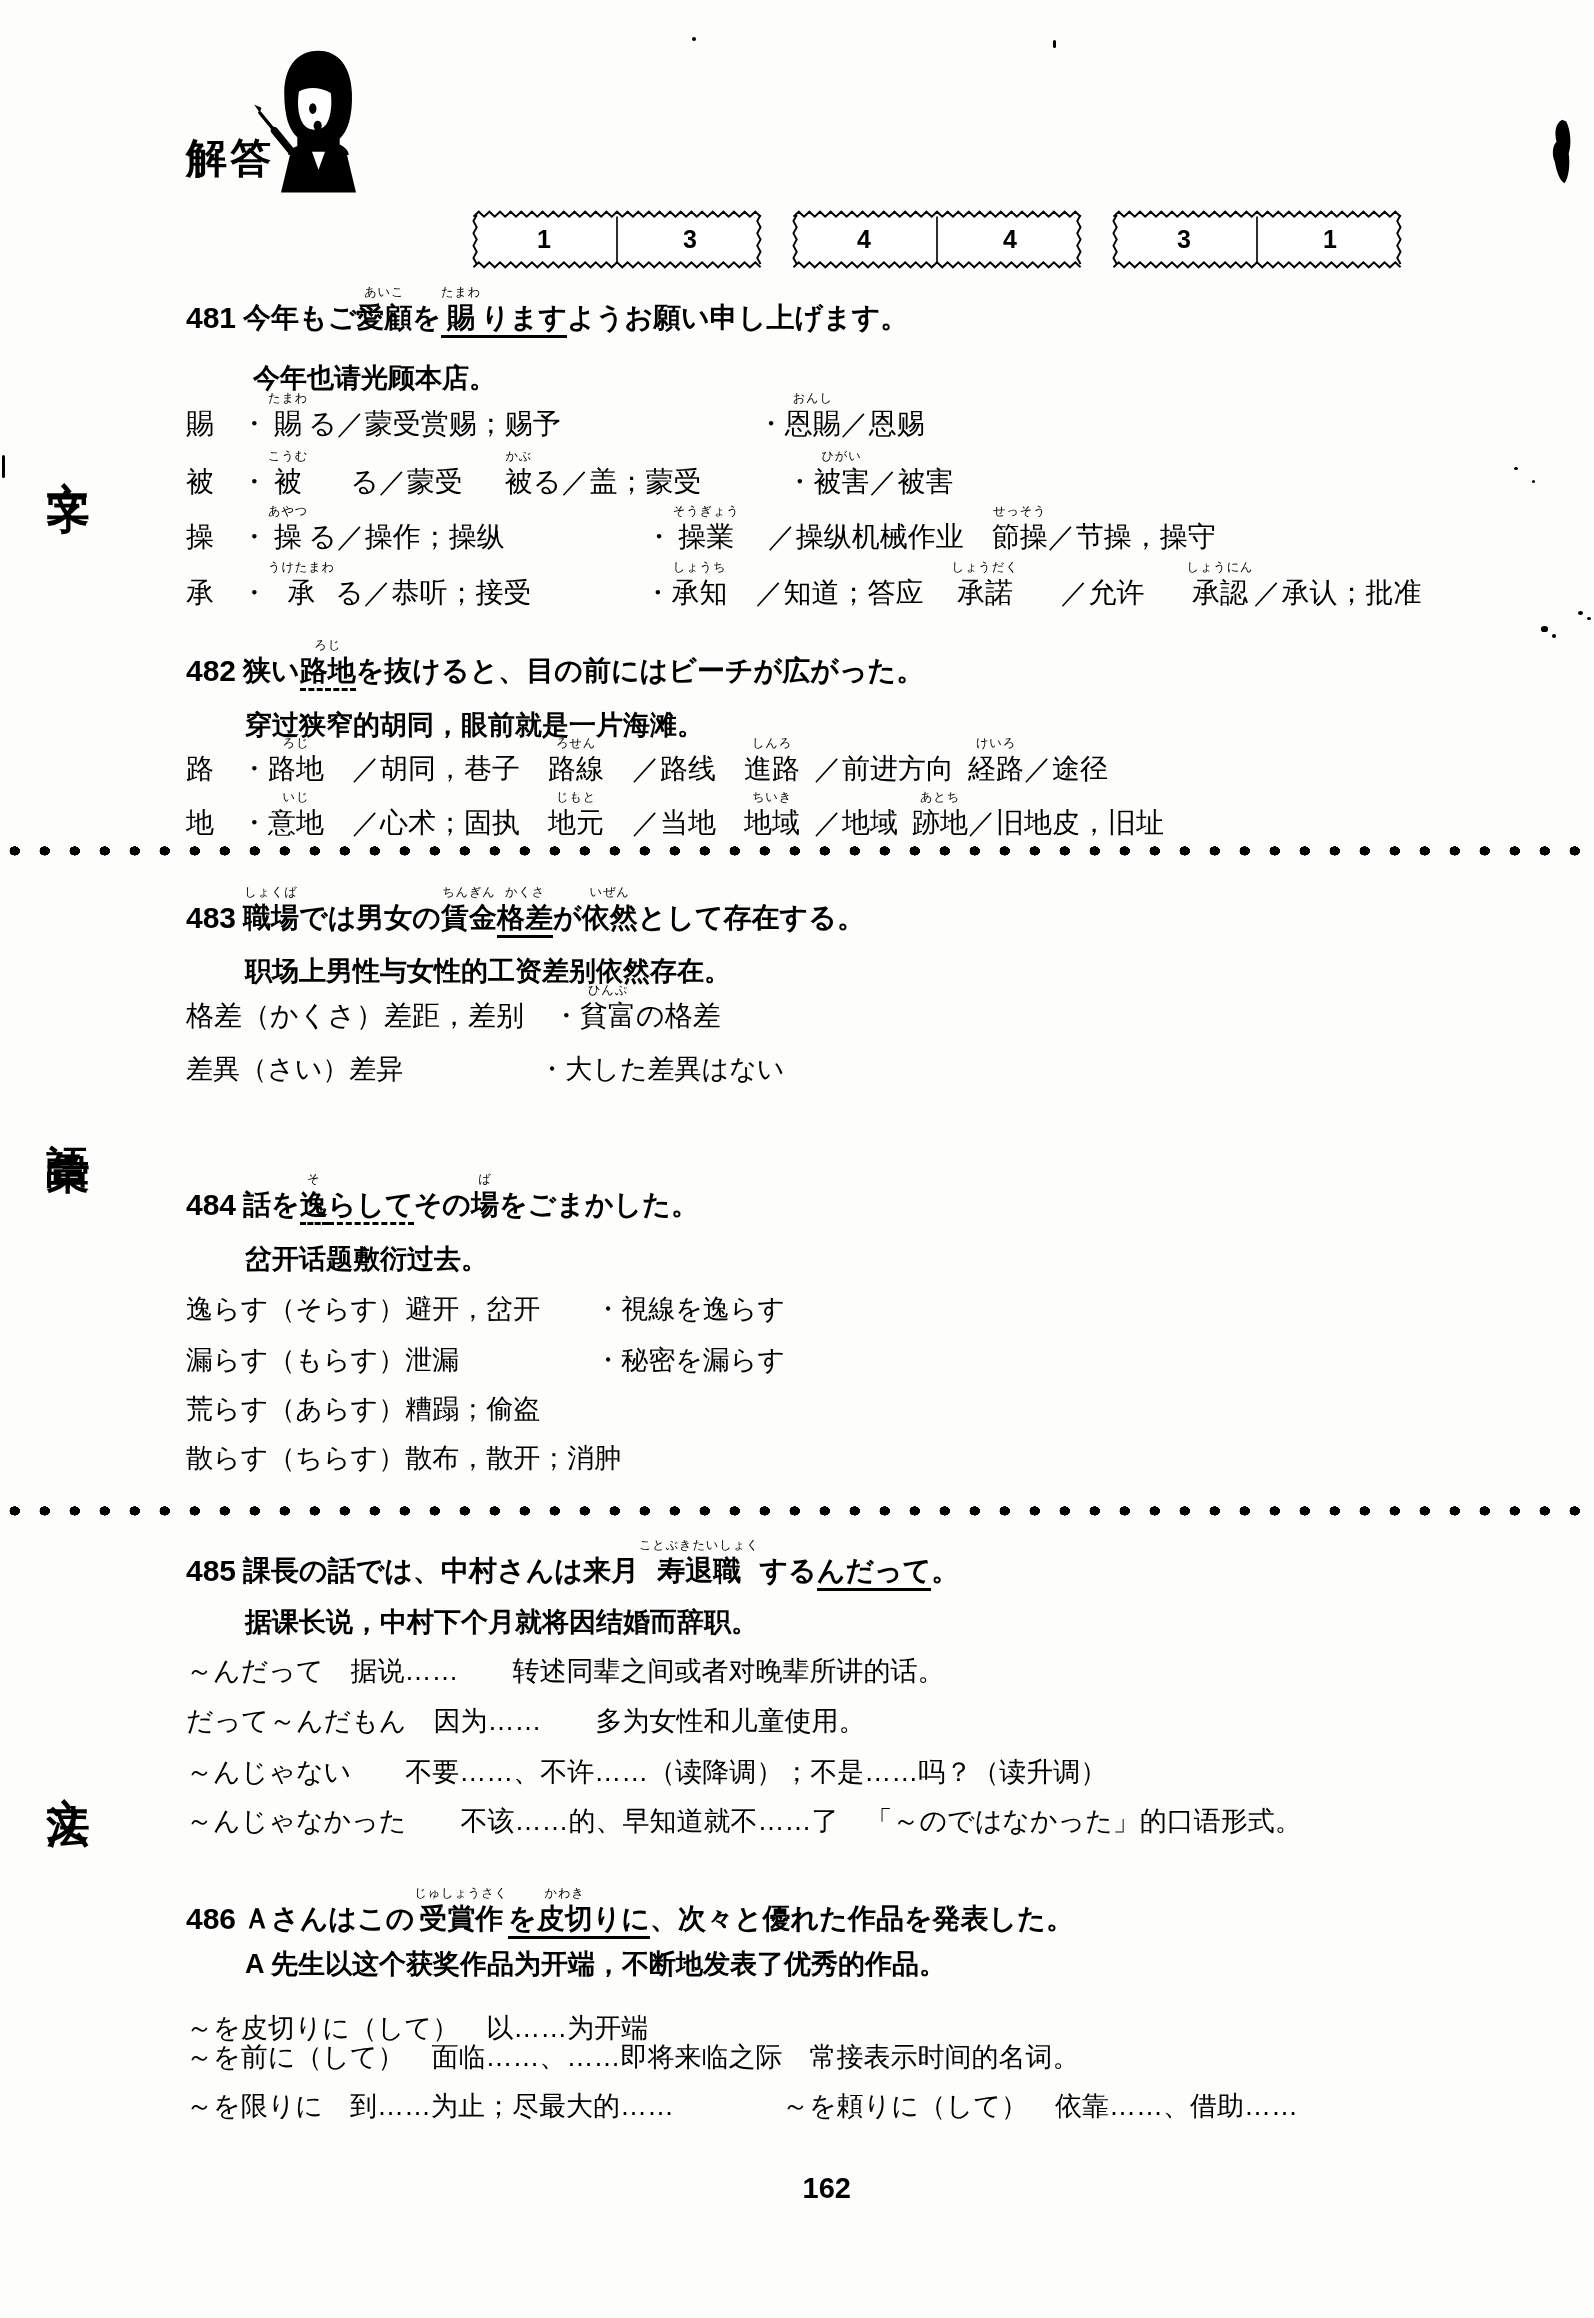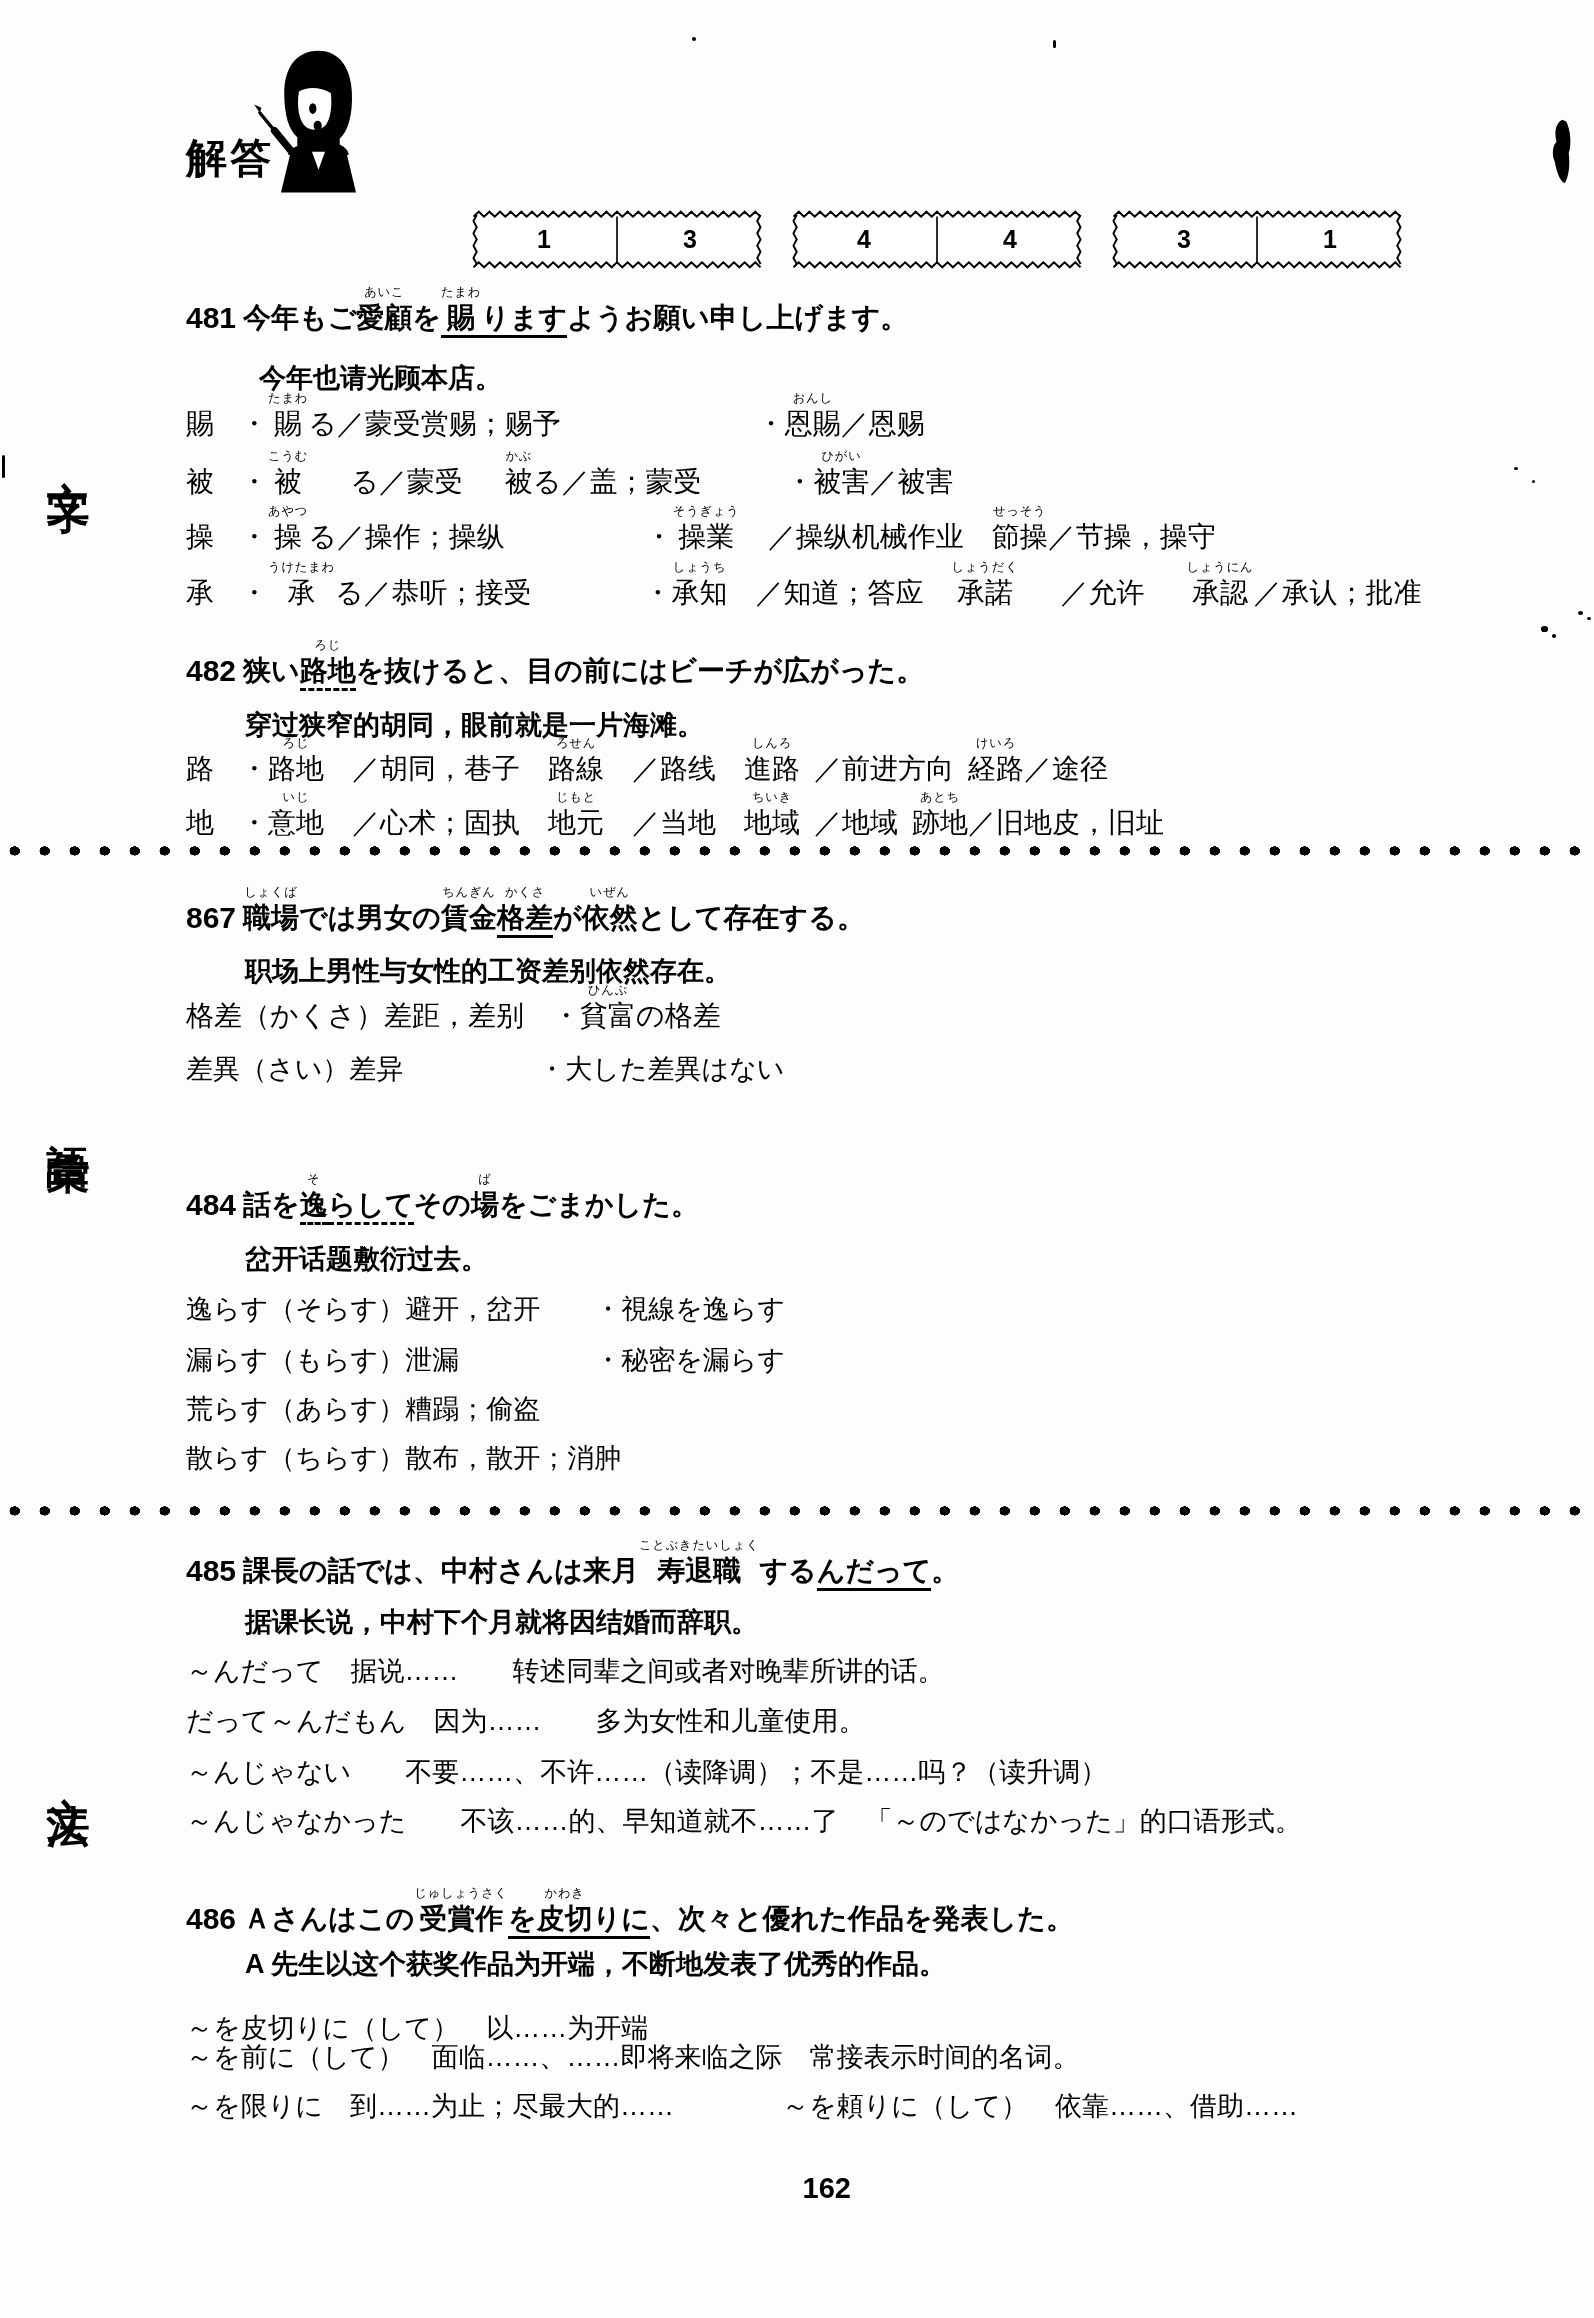--- a/index.html
+++ b/index.html
@@ -82,41 +82,41 @@
       <path class="zz" transform="translate(3,7)" d="M4,0 L0,7.5 L4,15.0 L0,22.5 L4,30.0 L0,37.5 L4,45.0 L0,52.5 L4,60.0"></path>
       <path class="zz" transform="translate(350,7)" d="M4,0 L0,7.5 L4,15.0 L0,22.5 L4,30.0 L0,37.5 L4,45.0 L0,52.5 L4,60.0"></path>
       <line class="zl" x1="178.5" y1="9" x2="178.5" y2="65"></line>
     </svg>
     <span class="ansnum" style="left:0;">3</span>
     <span class="ansnum" style="left:50%;">1</span>
   </div>
 
   <div class="qnum" style="left:186px;top:301px;">481</div>
   <div class="rline sentence" style="left:243px;top:283px;"><span class="seg"><span class="rt" style="visibility: hidden;">&nbsp;</span><span class="bt">今年もご</span></span><span class="seg"><span class="rt">あいこ</span><span class="bt">愛顧</span></span><span class="seg"><span class="rt" style="visibility: hidden;">&nbsp;</span><span class="bt">を</span></span><span class="seg"><span class="rt">たまわ</span><span class="bt u-solid">賜</span></span><span class="seg"><span class="rt" style="visibility: hidden;">&nbsp;</span><span class="bt u-solid">ります</span></span><span class="seg"><span class="rt" style="visibility: hidden;">&nbsp;</span><span class="bt">ようお願い申し上げます。</span></span></div>
-  <div class="cn" style="left:259px;top:361px;text-align:right;">今年也请光顾本店。</div>
+  <div class="cn" style="left:253px;top:361px;text-align:right;">今年也请光顾本店。</div>
   <div class="head" style="left:186px;top:407px;">賜</div>
   <div class="rline" style="left:240px;top:389px;"><span class="seg"><span class="rt" style="visibility: hidden;">&nbsp;</span><span class="bt">・</span></span><span class="seg"><span class="rt">たまわ</span><span class="bt">賜</span></span><span class="seg"><span class="rt" style="visibility: hidden;">&nbsp;</span><span class="bt">る／蒙受赏赐；赐予　　　　　　　・</span></span><span class="seg"><span class="rt">おんし</span><span class="bt">恩賜</span></span><span class="seg"><span class="rt" style="visibility: hidden;">&nbsp;</span><span class="bt">／恩赐</span></span></div>
   <div class="head" style="left:186px;top:465px;">被</div>
   <div class="rline" style="left:240px;top:447px;"><span class="seg"><span class="rt" style="visibility: hidden;">&nbsp;</span><span class="bt">・</span></span><span class="seg"><span class="rt">こうむ</span><span class="bt">被</span></span><span class="seg"><span class="rt" style="visibility: hidden;">&nbsp;</span><span class="bt">る／蒙受　　　</span></span><span class="seg"><span class="rt">かぶ</span><span class="bt">被</span></span><span class="seg"><span class="rt" style="visibility: hidden;">&nbsp;</span><span class="bt">る／盖；蒙受　　　・</span></span><span class="seg"><span class="rt">ひがい</span><span class="bt">被害</span></span><span class="seg"><span class="rt" style="visibility: hidden;">&nbsp;</span><span class="bt">／被害</span></span></div>
   <div class="head" style="left:186px;top:520px;">操</div>
   <div class="rline" style="left:240px;top:502px;"><span class="seg"><span class="rt" style="visibility: hidden;">&nbsp;</span><span class="bt">・</span></span><span class="seg"><span class="rt">あやつ</span><span class="bt">操</span></span><span class="seg"><span class="rt" style="visibility: hidden;">&nbsp;</span><span class="bt">る／操作；操纵　　　　　・</span></span><span class="seg"><span class="rt">そうぎょう</span><span class="bt">操業</span></span><span class="seg"><span class="rt" style="visibility: hidden;">&nbsp;</span><span class="bt">／操纵机械作业　　</span></span><span class="seg"><span class="rt">せっそう</span><span class="bt">節操</span></span><span class="seg"><span class="rt" style="visibility: hidden;">&nbsp;</span><span class="bt">／节操，操守</span></span></div>
   <div class="head" style="left:186px;top:576px;">承</div>
   <div class="rline" style="left:240px;top:558px;"><span class="seg"><span class="rt" style="visibility: hidden;">&nbsp;</span><span class="bt">・</span></span><span class="seg"><span class="rt">うけたまわ</span><span class="bt">承</span></span><span class="seg"><span class="rt" style="visibility: hidden;">&nbsp;</span><span class="bt">る／恭听；接受　　　　・</span></span><span class="seg"><span class="rt">しょうち</span><span class="bt">承知</span></span><span class="seg"><span class="rt" style="visibility: hidden;">&nbsp;</span><span class="bt">／知道；答应　　</span></span><span class="seg"><span class="rt">しょうだく</span><span class="bt">承諾</span></span><span class="seg"><span class="rt" style="visibility: hidden;">&nbsp;</span><span class="bt">／允许　　　</span></span><span class="seg"><span class="rt">しょうにん</span><span class="bt">承認</span></span><span class="seg"><span class="rt" style="visibility: hidden;">&nbsp;</span><span class="bt">／承认；批准</span></span></div>
 
   <div class="qnum" style="left:186px;top:654px;">482</div>
   <div class="rline sentence" style="left:243px;top:636px;"><span class="seg"><span class="rt" style="visibility: hidden;">&nbsp;</span><span class="bt">狭い</span></span><span class="seg"><span class="rt">ろじ</span><span class="bt u-dash">路地</span></span><span class="seg"><span class="rt" style="visibility: hidden;">&nbsp;</span><span class="bt">を抜けると、目の前にはビーチが広がった。</span></span></div>
   <div class="cn" style="left:245px;top:708px;">穿过狭窄的胡同，眼前就是一片海滩。</div>
   <div class="head" style="left:186px;top:752px;">路</div>
   <div class="rline" style="left:240px;top:734px;"><span class="seg"><span class="rt" style="visibility: hidden;">&nbsp;</span><span class="bt">・</span></span><span class="seg"><span class="rt">ろじ</span><span class="bt">路地</span></span><span class="seg"><span class="rt" style="visibility: hidden;">&nbsp;</span><span class="bt">／胡同，巷子　　</span></span><span class="seg"><span class="rt">ろせん</span><span class="bt">路線</span></span><span class="seg"><span class="rt" style="visibility: hidden;">&nbsp;</span><span class="bt">／路线　　</span></span><span class="seg"><span class="rt">しんろ</span><span class="bt">進路</span></span><span class="seg"><span class="rt" style="visibility: hidden;">&nbsp;</span><span class="bt">／前进方向　</span></span><span class="seg"><span class="rt">けいろ</span><span class="bt">経路</span></span><span class="seg"><span class="rt" style="visibility: hidden;">&nbsp;</span><span class="bt">／途径</span></span></div>
   <div class="head" style="left:186px;top:806px;">地</div>
   <div class="rline" style="left:240px;top:788px;"><span class="seg"><span class="rt" style="visibility: hidden;">&nbsp;</span><span class="bt">・</span></span><span class="seg"><span class="rt">いじ</span><span class="bt">意地</span></span><span class="seg"><span class="rt" style="visibility: hidden;">&nbsp;</span><span class="bt">／心术；固执　　</span></span><span class="seg"><span class="rt">じもと</span><span class="bt">地元</span></span><span class="seg"><span class="rt" style="visibility: hidden;">&nbsp;</span><span class="bt">／当地　　</span></span><span class="seg"><span class="rt">ちいき</span><span class="bt">地域</span></span><span class="seg"><span class="rt" style="visibility: hidden;">&nbsp;</span><span class="bt">／地域　</span></span><span class="seg"><span class="rt">あとち</span><span class="bt">跡地</span></span><span class="seg"><span class="rt" style="visibility: hidden;">&nbsp;</span><span class="bt">／旧地皮，旧址</span></span></div>
 
   <div class="dots" style="top:845px;"></div>
 
-  <div class="qnum" style="left:186px;top:901px;">867</div>
+  <div class="qnum" style="left:186px;top:901px;">483</div>
   <div class="rline sentence" style="left:243px;top:883px;"><span class="seg"><span class="rt">しょくば</span><span class="bt">職場</span></span><span class="seg"><span class="rt" style="visibility: hidden;">&nbsp;</span><span class="bt">では男女の</span></span><span class="seg"><span class="rt">ちんぎん</span><span class="bt">賃金</span></span><span class="seg"><span class="rt">かくさ</span><span class="bt u-solid">格差</span></span><span class="seg"><span class="rt" style="visibility: hidden;">&nbsp;</span><span class="bt">が</span></span><span class="seg"><span class="rt">いぜん</span><span class="bt">依然</span></span><span class="seg"><span class="rt" style="visibility: hidden;">&nbsp;</span><span class="bt">として存在する。</span></span></div>
   <div class="cn" style="left:245px;top:954px;">职场上男性与女性的工资差别依然存在。</div>
   <div class="rline" style="left:186px;top:981px;"><span class="seg"><span class="rt" style="visibility: hidden;">&nbsp;</span><span class="bt">格差（かくさ）差距，差别　・</span></span><span class="seg"><span class="rt">ひんぷ</span><span class="bt">貧富</span></span><span class="seg"><span class="rt" style="visibility: hidden;">&nbsp;</span><span class="bt">の格差</span></span></div>
   <div class="plainrow" style="left:186px;top:1052px;">差異（さい）差异　　　　　・大した差異はない</div>
 
   <div class="qnum" style="left:186px;top:1188px;">484</div>
   <div class="rline sentence" style="left:243px;top:1170px;"><span class="seg"><span class="rt" style="visibility: hidden;">&nbsp;</span><span class="bt">話を</span></span><span class="seg"><span class="rt">そ</span><span class="bt u-dash">逸</span></span><span class="seg"><span class="rt" style="visibility: hidden;">&nbsp;</span><span class="bt u-dash">らして</span></span><span class="seg"><span class="rt" style="visibility: hidden;">&nbsp;</span><span class="bt">その</span></span><span class="seg"><span class="rt">ば</span><span class="bt">場</span></span><span class="seg"><span class="rt" style="visibility: hidden;">&nbsp;</span><span class="bt">をごまかした。</span></span></div>
   <div class="cn" style="left:245px;top:1242px;">岔开话题敷衍过去。</div>
   <div class="plainrow" style="left:186px;top:1292px;">逸らす（そらす）避开，岔开　　・視線を逸らす</div>
   <div class="plainrow" style="left:186px;top:1343px;">漏らす（もらす）泄漏　　　　　・秘密を漏らす</div>

